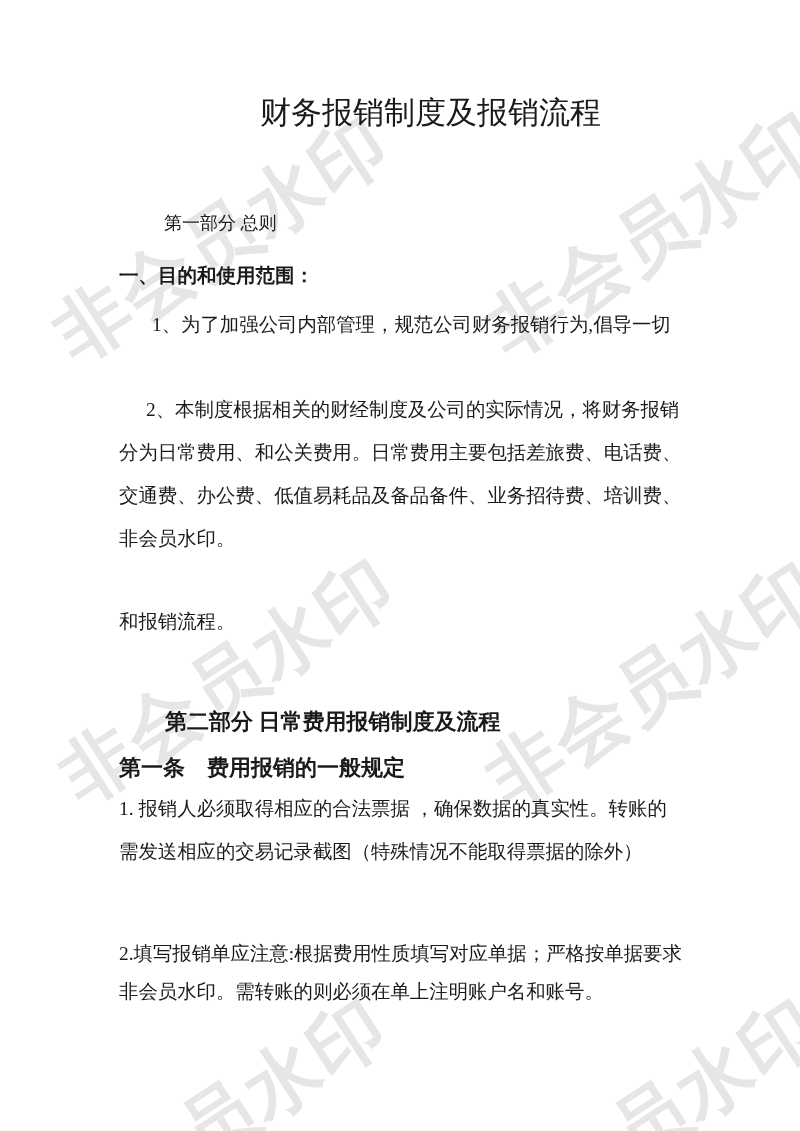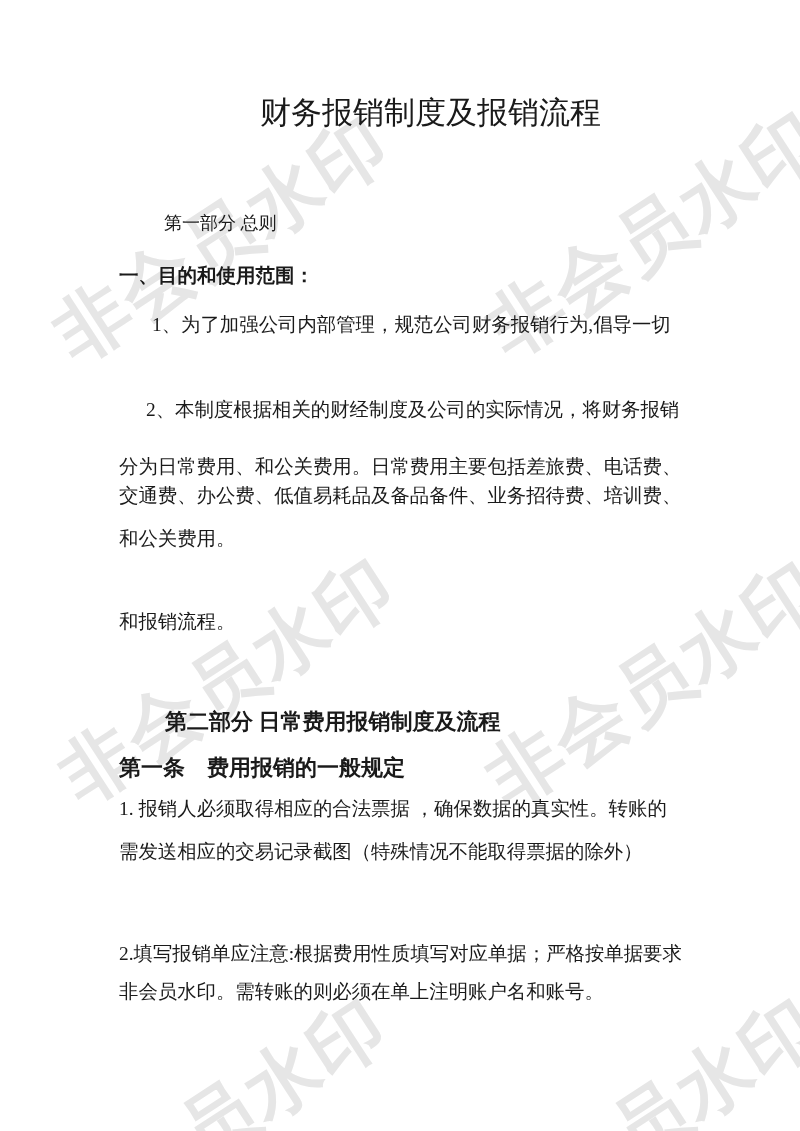--- a/index.html
+++ b/index.html
@@ -60,23 +60,23 @@
   <div class="doc-layer">
 
     <div class="doc-line title" style="top:97px; left:240px;">财务报销制度及报销流程</div>
 
     <div class="doc-line part" style="top:214px; left:164px;">第一部分 总则</div>
 
     <div class="doc-line sub" style="top:266px; left:119px;">一、目的和使用范围：</div>
 
     <div class="doc-line body" style="top:315px; left:152px;">1、为了加强公司内部管理，规范公司财务报销行为,倡导一切</div>
     <div class="doc-line body" style="top:400px; left:146px;">2、本制度根据相关的财经制度及公司的实际情况，将财务报销</div>
-    <div class="doc-line body" style="top:443px; left:119px;margin-top:14px;">分为日常费用、和公关费用。日常费用主要包括差旅费、电话费、</div>
+    <div class="doc-line body" style="top:443px; left:119px;">分为日常费用、和公关费用。日常费用主要包括差旅费、电话费、</div>
     <div class="doc-line body" style="top:486px; left:119px;">交通费、办公费、低值易耗品及备品备件、业务招待费、培训费、</div>
-    <div class="doc-line body" style="top:529px; left:119px;">和公关费用。</div>
+    <div class="doc-line body" style="top:529px; left:119px;">非会员水印。</div>
     <div class="doc-line body" style="top:612px; left:119px;">和报销流程。</div>
 
     <div class="doc-line part-bold" style="top:711px; left:165px;">第二部分 日常费用报销制度及流程</div>
 
     <div class="doc-line article" style="top:757px; left:119px;">第一条　费用报销的一般规定</div>
 
     <div class="doc-line body" style="top:799px; left:119px;">1. 报销人必须取得相应的合法票据 ，确保数据的真实性。转账的</div>
     <div class="doc-line body" style="top:842px; left:119px;">需发送相应的交易记录截图（特殊情况不能取得票据的除外）</div>
     <div class="doc-line body" style="top:896px; left:119px;margin-top:48px;">2.填写报销单应注意:根据费用性质填写对应单据；严格按单据要求</div>
     <div class="doc-line body" style="top:982px; left:119px;">非会员水印。需转账的则必须在单上注明账户名和账号。</div>

